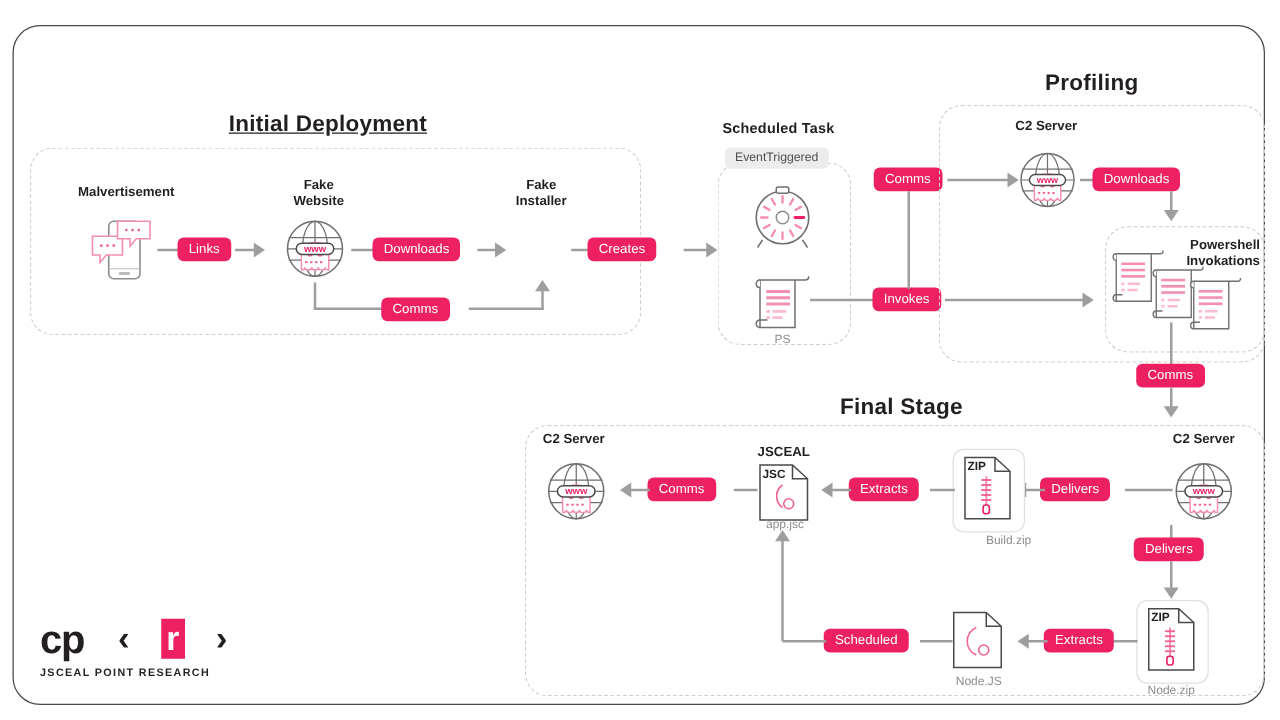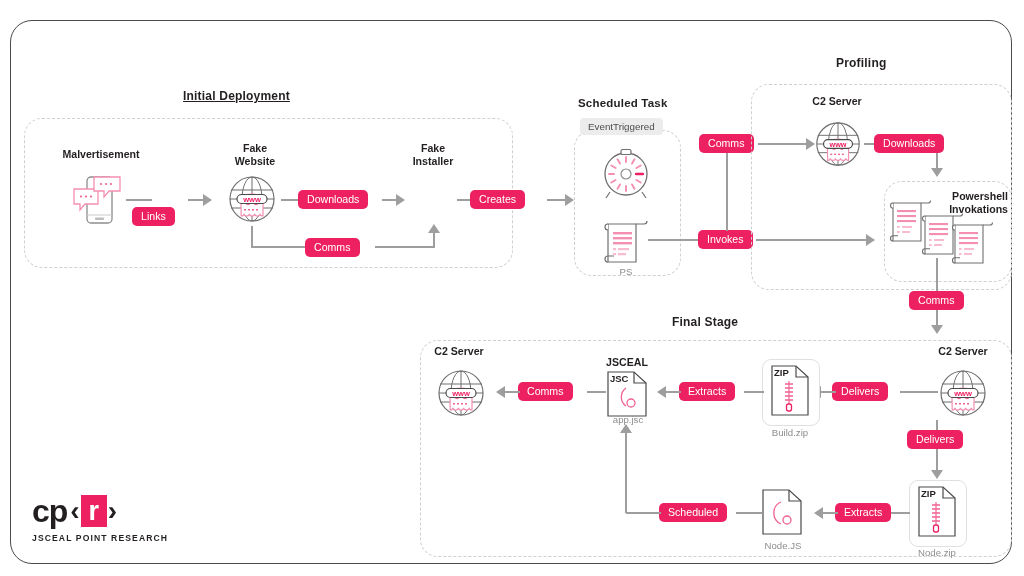--- a/index.html
+++ b/index.html
@@ -3,21 +3,21 @@
 <meta charset="utf-8">
 <style>
   html,body{margin:0;padding:0;background:#fff;}
   body{width:1024px;height:576px;font-family:"Liberation Sans",sans-serif;-webkit-font-smoothing:antialiased;}
   #stage{position:relative;width:1024px;height:576px;overflow:hidden;background:#fff;}
 
   .frame{position:absolute;left:10px;top:20px;width:1000px;height:542px;border:1.6px solid #4a4a4a;border-radius:22px;background:#fff;}
 
   .dashbox{position:absolute;border:1.4px dashed #cfcfcf;border-radius:18px;background:transparent;}
 
-  .sect-title{position:absolute;font-size:12px;font-weight:bold;color:#231f20;letter-spacing:.2px;white-space:nowrap;}
+  .sect-title{position:absolute;font-size:18px;font-weight:bold;color:#231f20;letter-spacing:.2px;white-space:nowrap;}
 
   .node-label{position:absolute;font-size:10.6px;font-weight:bold;color:#231f20;text-align:center;line-height:1.18;white-space:pre-line;}
   .file-caption{position:absolute;font-size:9.6px;color:#8d8d8d;text-align:center;white-space:nowrap;}
 
   .pill{position:absolute;background:#ED2061;color:#fff;border-radius:5px;font-size:10.6px;line-height:1;display:flex;align-items:center;justify-content:center;padding:0 9px;height:19px;white-space:nowrap;box-sizing:border-box;}
 
   .badge{position:absolute;background:#ececec;color:#4d4d4d;border-radius:4px;font-size:9.8px;display:flex;align-items:center;justify-content:center;height:17px;padding:0 8px;white-space:nowrap;}
 
   .conn{position:absolute;background:#9e9e9e;}
   .conn.h{height:2px;}
@@ -29,21 +29,21 @@
   .arrow.down{border-top:9px solid #9e9e9e;border-left:6px solid transparent;border-right:6px solid transparent;}
   .arrow.up{border-bottom:9px solid #9e9e9e;border-left:6px solid transparent;border-right:6px solid transparent;}
 
   .icon{position:absolute;}
   .icon svg{display:block;overflow:visible;}
 
   .zipwrap{position:absolute;border:1.4px solid #e0e0e0;border-radius:9px;background:#fff;}
 
   
   .logo{position:absolute;left:32px;top:492px;width:150px;}
-  .logo-row{display:flex;align-items:center;height:38px;}
+  .logo-row{display:flex;align-items:center;height:38px;gap:24px;}
   .logo-cp{font-size:32px;font-weight:bold;color:#231f20;letter-spacing:-1px;line-height:1;font-family:"Liberation Sans",sans-serif;}
   .logo-lt{font-size:28px;font-weight:bold;color:#231f20;margin:0 1px 0 3px;line-height:1;}
   .logo-r{background:#ED2061;color:#fff;font-size:27px;font-weight:bold;width:26px;height:32px;display:flex;align-items:center;justify-content:center;line-height:1;}
   .logo-gt{font-size:28px;font-weight:bold;color:#231f20;margin-left:1px;line-height:1;}
   .logo-sub{font-size:8.6px;font-weight:bold;color:#231f20;letter-spacing:1.1px;margin-top:3px;}
 </style>
 </head>
 <body>
 
 <div id="stage">
@@ -63,21 +63,21 @@
         <circle cx="17" cy="24.5" r="1.1" fill="#F06292"></circle>
         <circle cx="22" cy="24.5" r="1.1" fill="#F06292"></circle>
       <path d="M25 5 h26 v14 h-11 l-5 6 v-6 h-10 z" fill="#fff" stroke="#F48FB1" stroke-width="1.3"></path>
       <circle cx="32" cy="12" r="1.1" fill="#F06292"></circle>
         <circle cx="37" cy="12" r="1.1" fill="#F06292"></circle>
         <circle cx="42" cy="12" r="1.1" fill="#F06292"></circle>
     </svg>
   </div>
 
   <div class="conn h" style="left:126px;top:199px;width:26px;"></div>
-  <div class="pill" style="left:132px;top:190px;margin-top:17px;">Links</div>
+  <div class="pill" style="left:142px;top:190px;">Links</div>
   <div class="conn h" style="left:188px;top:199px;width:16px;"></div>
   <div class="arrow right" style="left:203px;top:194px;"></div>
 
   <div class="node-label" style="left:200px;top:142px;width:110px;">Fake
 Website</div>
   <div class="icon" style="left:225px;top:172px;">
     <svg width="54" height="54" viewBox="0 0 54 54">
       <circle cx="27" cy="27" r="22" fill="#fff" stroke="#6f6f6f" stroke-width="1.2"></circle>
       <ellipse cx="27" cy="27" rx="10" ry="22" fill="none" stroke="#6f6f6f" stroke-width="1"></ellipse>
       <line x1="27" y1="5" x2="27" y2="49" stroke="#6f6f6f" stroke-width="1"></line>
@@ -315,21 +315,21 @@
       <g stroke="#F06292" stroke-width="1.5">
         <line x1="15" y1="20" x2="23" y2="20"></line>
           <line x1="15" y1="24" x2="23" y2="24"></line>
         <line x1="15" y1="28" x2="23" y2="28"></line>
           <line x1="15" y1="32" x2="23" y2="32"></line>
         <line x1="15" y1="36" x2="23" y2="36"></line>
       </g>
       <rect x="16.5" y="40" width="5" height="7" rx="2" fill="#fff" stroke="#ED2061" stroke-width="1.3"></rect>
     </svg>
   </div>
-  <div class="file-caption" style="left:755px;top:427px;width:70px;">Build.zip</div>
+  <div class="file-caption" style="left:755px;top:427px;width:70px;text-align:right;">Build.zip</div>
 
   <div class="conn h" style="left:744px;top:391px;width:20px;"></div>
   <div class="pill" style="left:679px;top:382px;">Extracts</div>
   <div class="conn h" style="left:663px;top:391px;width:18px;"></div>
   <div class="arrow left" style="left:657px;top:386px;"></div>
 
   <div class="node-label" style="left:592px;top:356px;width:70px;">JSCEAL</div>
   <div class="icon" style="left:606px;top:370px;">
     <svg width="42" height="48" viewBox="0 0 42 48">
       <path d="M2 2 h26 l12 11 v33 h-38 z" fill="#fff" stroke="#4a4a4a" stroke-width="1.2"></path>

